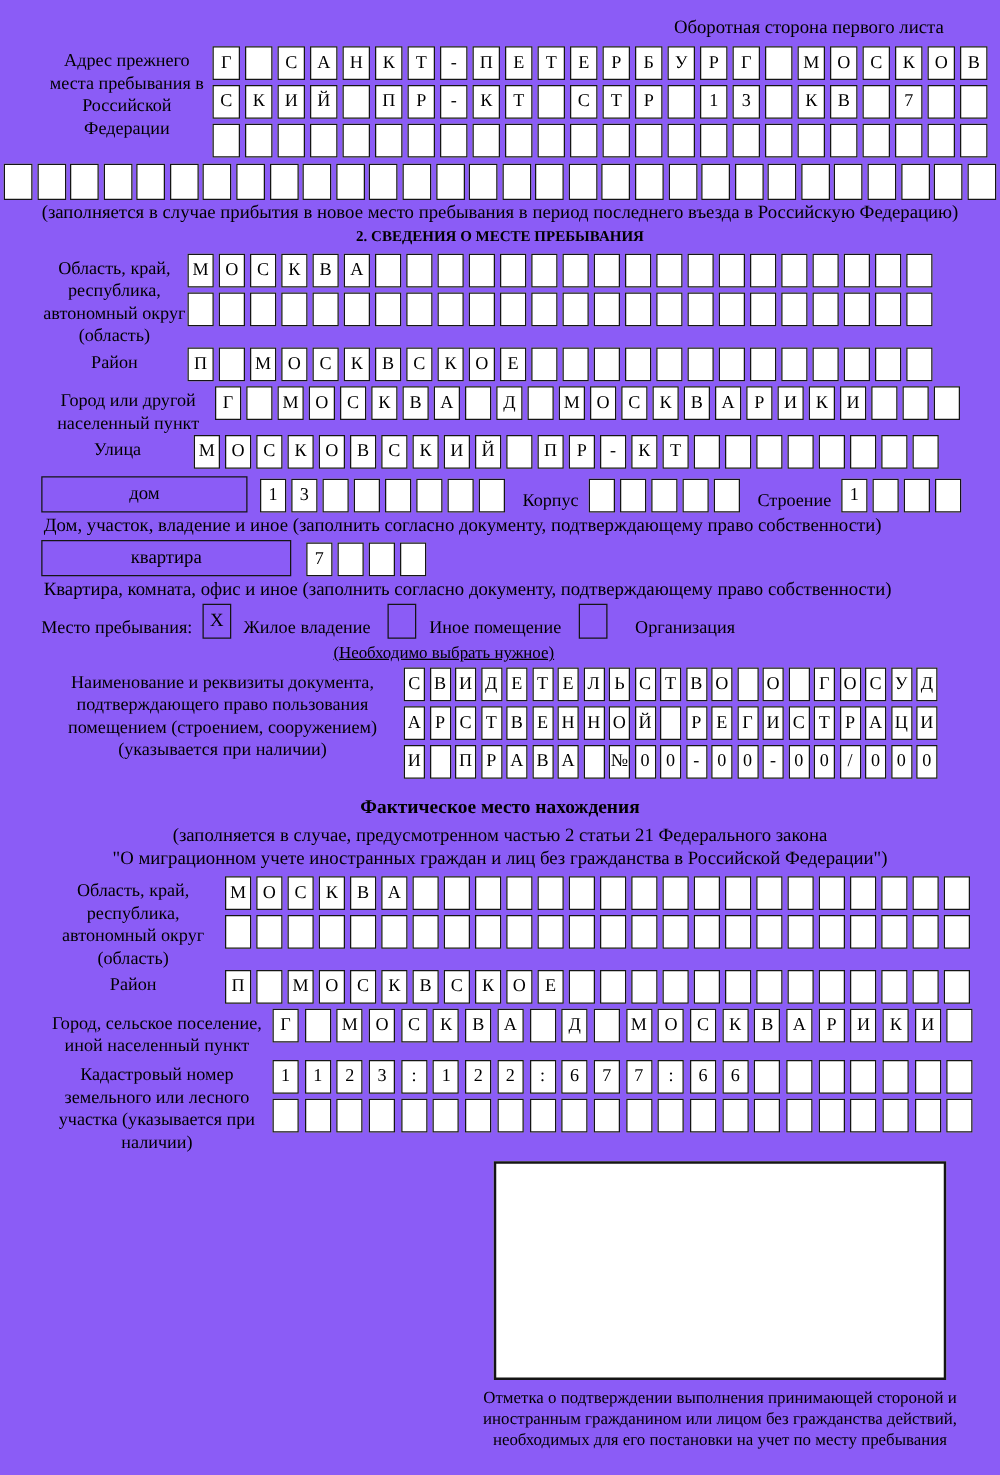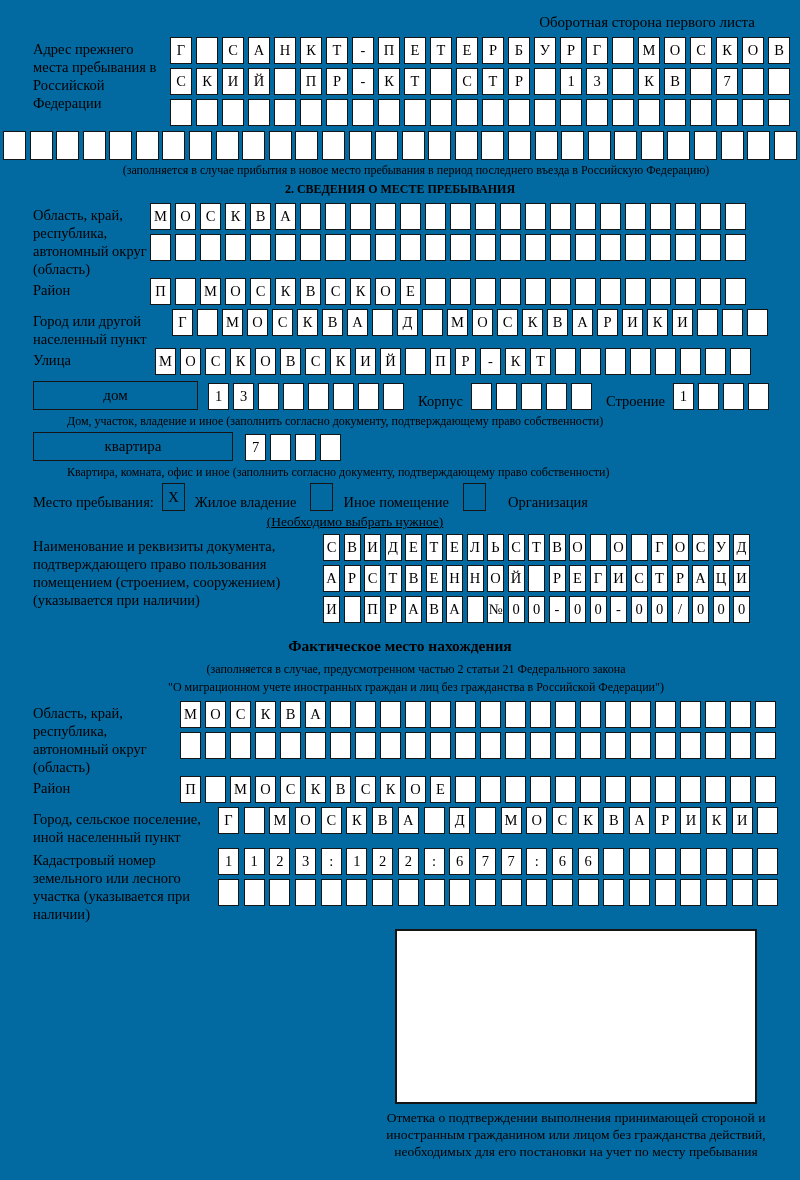--- a/index.html
+++ b/index.html
@@ -1,28 +1,28 @@
 <!DOCTYPE html>
 <html lang="ru"><head>
 <meta charset="utf-8">
 <style>
   html,body{margin:0;padding:0;background:#fff;}
   .page{
     position:relative;
     width:800px;height:1180px;
     overflow:hidden;
-    background:#0369a1;color:#000;
+    background:#8b5cf6;color:#000;
     font-family:"Liberation Serif","DejaVu Serif",serif;
   }
   .header-note{
     margin:14px 45px 0 0;
     text-align:right;
     font-size:15px;
   }
-  .field-block{display:flex;align-items:flex-start;margin-left:33px;}
+  .field-block{display:flex;align-items:flex-start;margin-left:33px;text-align:center;}
   .label{font-size:14.5px;line-height:18px;padding-top:3px;}
   .w137{width:137px;}
   .w117{width:117px;}
   .w122{width:122px;}
   .w139{width:139px;}
   .w147{width:147px;}
   .w185{width:185px;}
   .w290{width:290px;}
   .rows{display:flex;flex-direction:column;}
   .boxrow{display:flex;margin-bottom:4px;}
@@ -33,21 +33,21 @@
     display:flex;align-items:center;justify-content:center;
     font-size:14.5px;line-height:1;
     flex:0 0 auto;
   }
   .boxes-prev .cell{width:22px;height:27px;margin-right:4px;}
   .boxes-std  .cell{width:21px;height:27px;margin-right:4px;}
   .boxes-doc  .cell{width:17px;height:27px;margin-right:3.5px;}
   .boxes-cad  .cell{width:21px;height:27px;margin-right:4.7px;}
   .boxes-full{display:flex;justify-content:space-between;margin:1px 3px 0 3px;}
   .boxes-full .cell{width:23px;height:29px;margin:0;}
-  .caption{font-size:12px;line-height:16px;padding-left:32px;}
+  .caption{font-size:15px;line-height:16px;}
   .caption.center{text-align:center;margin-top:2px;}
   .caption.left{margin:1px 0 3px 35px;}
   .section-title{
     text-align:center;font-weight:bold;font-size:12px;
     margin:4px 0 6px 0;
   }
   .subhead{
     text-align:center;font-weight:bold;font-size:15.5px;
     margin:10px 0 6px 0;
   }

